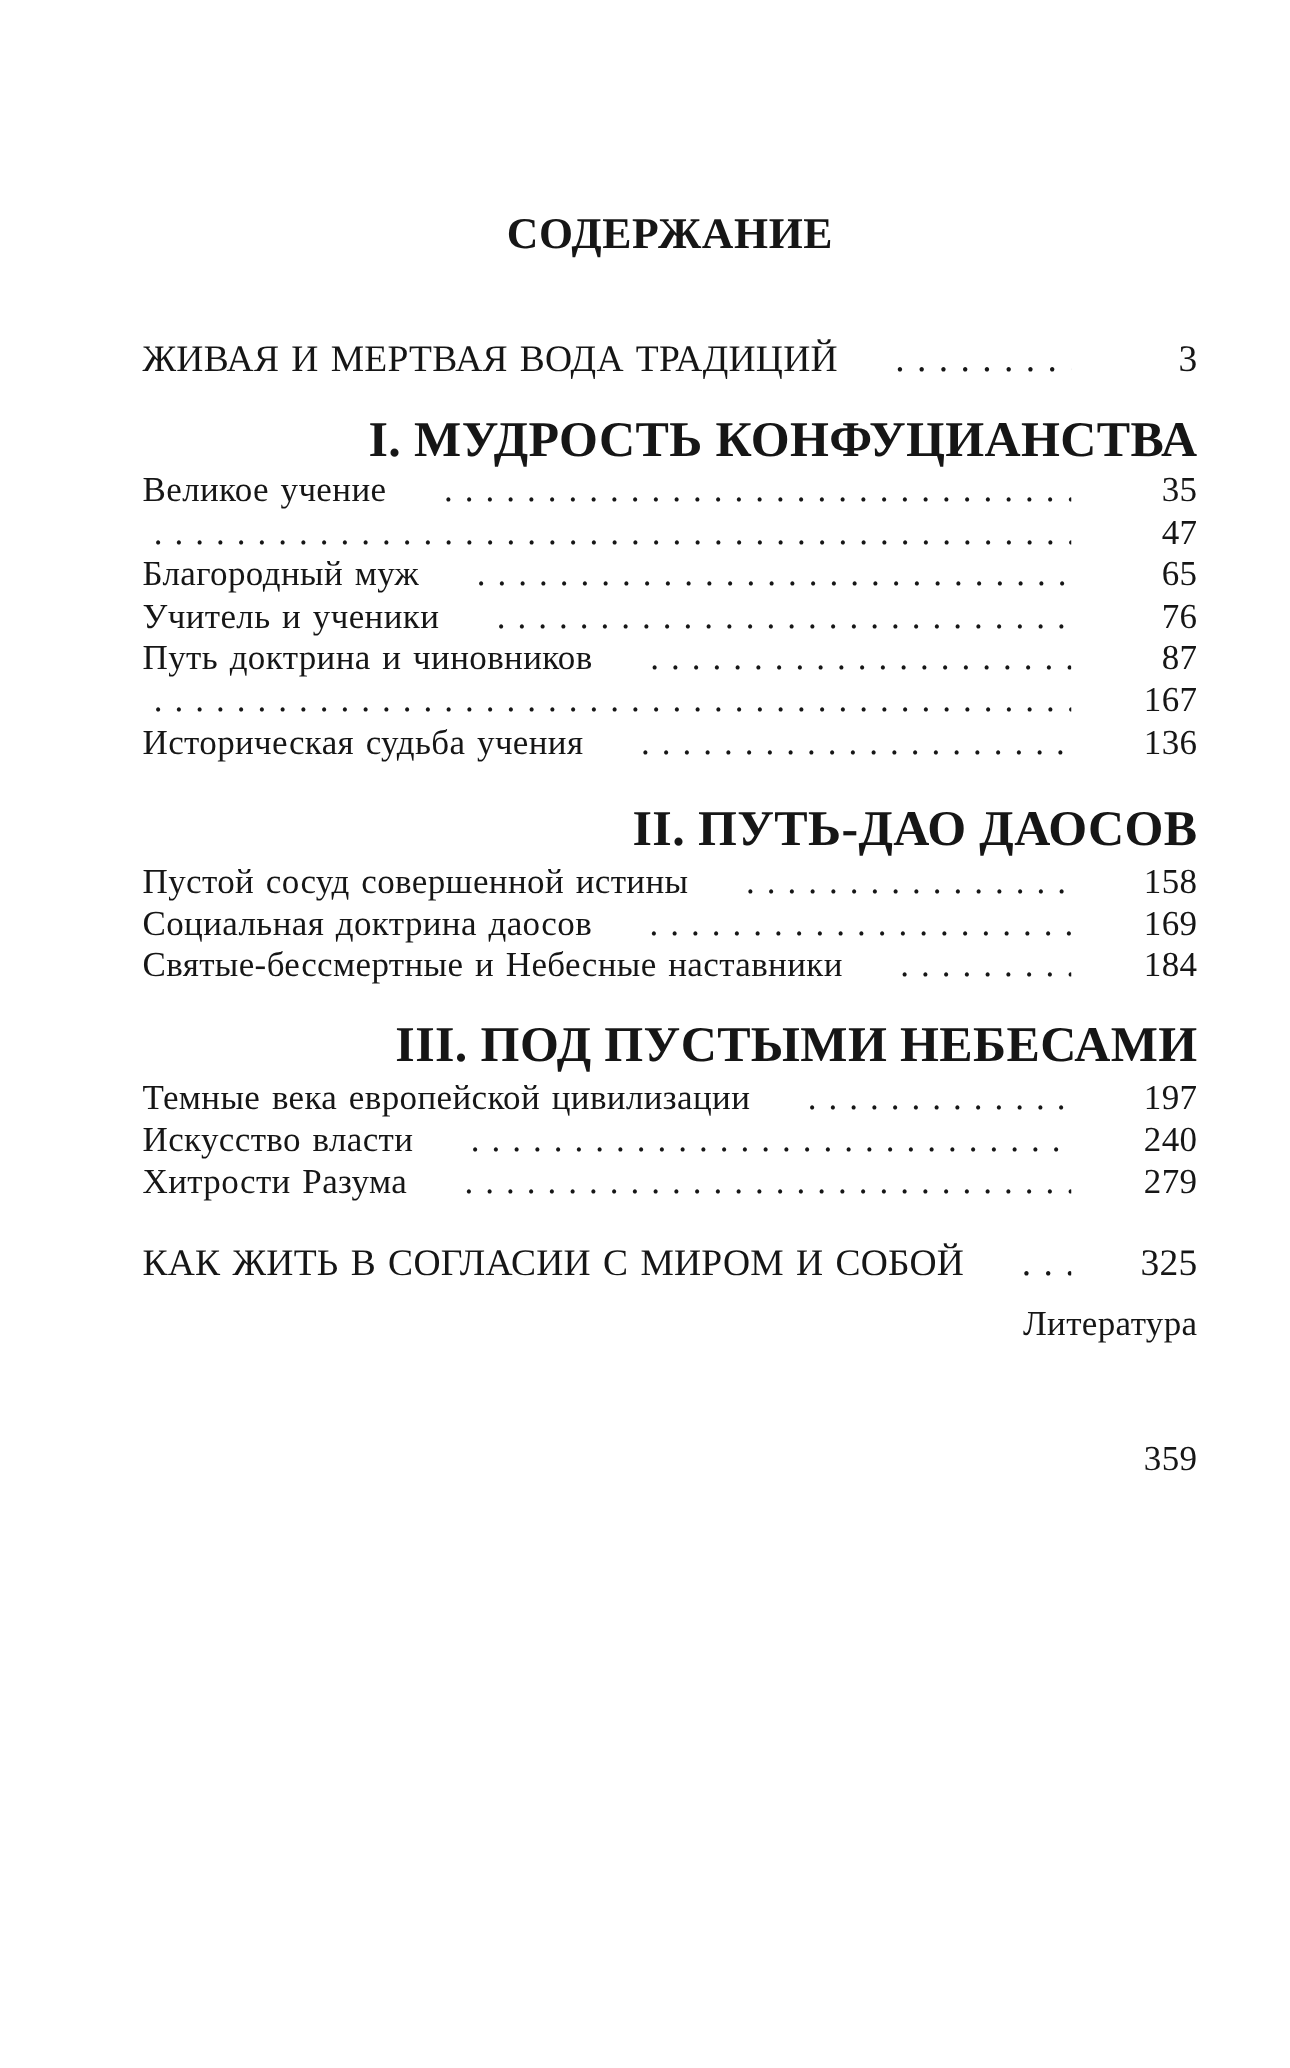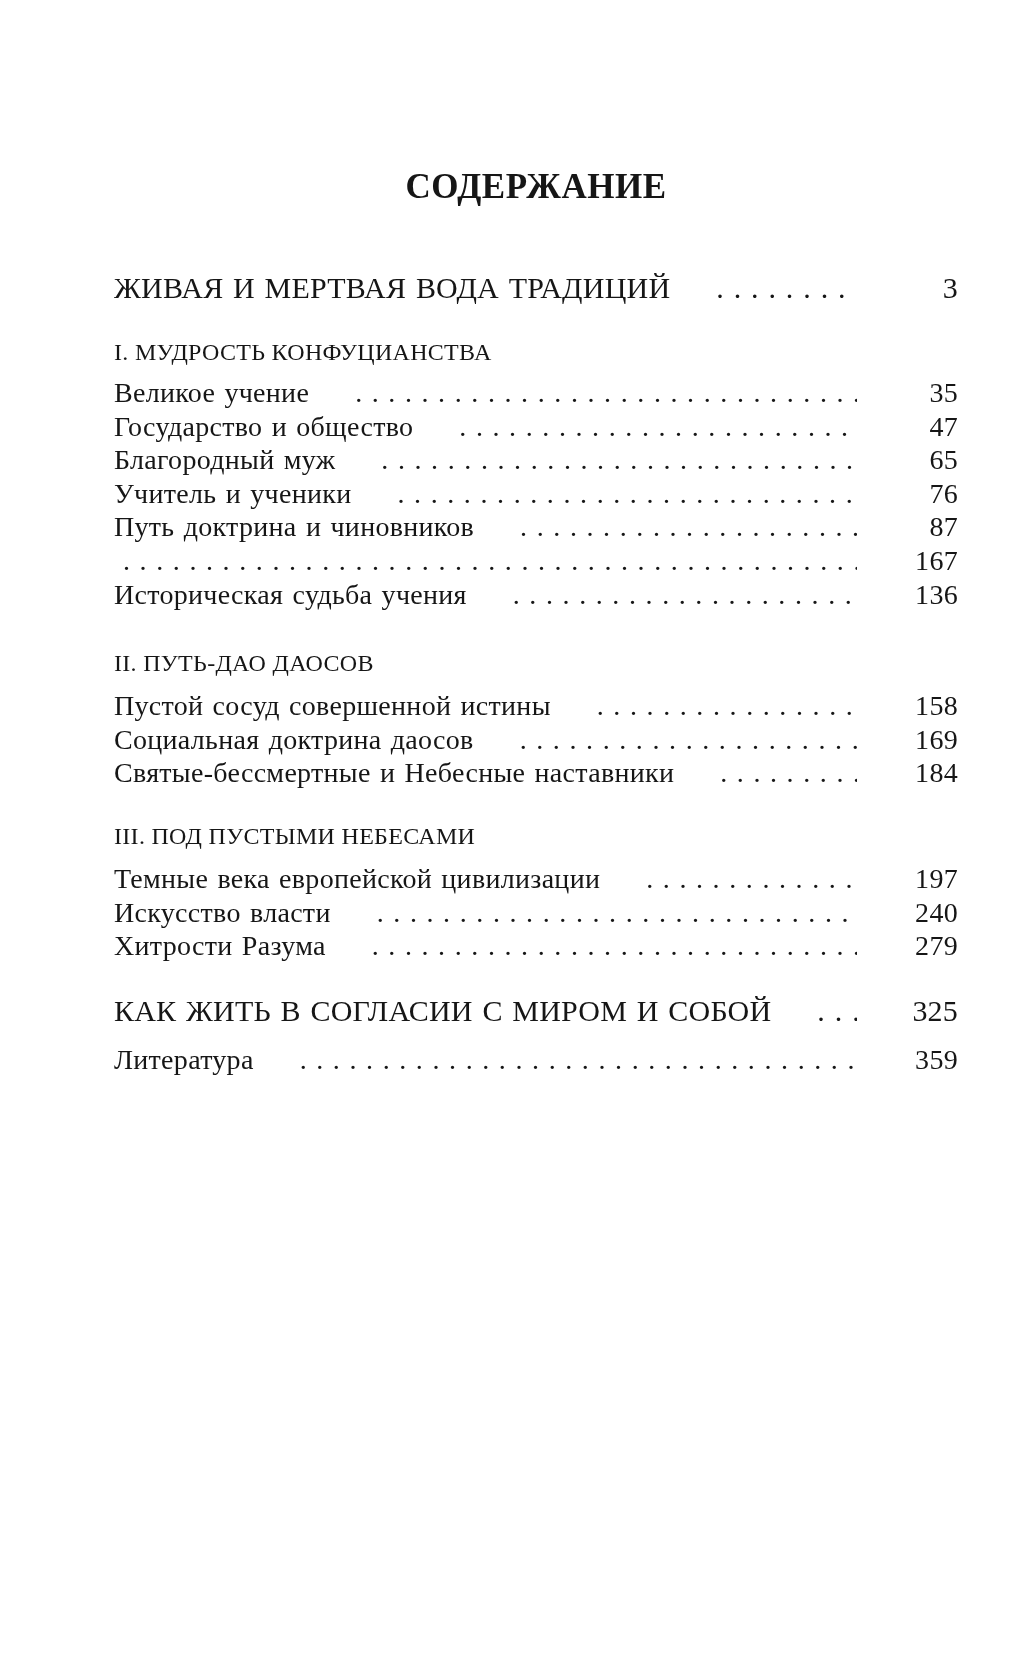--- a/index.html
+++ b/index.html
@@ -21,24 +21,24 @@
   }
   h1.title {
     margin: 0;
     font-size: 35px;
     font-weight: bold;
     line-height: 42px;
     text-align: center;
     letter-spacing: 0.5px;
   }
   h2.section-heading {
-    font-size: 24px;
-    font-weight: normal;
+    font-size: 40px;
+    font-weight: bold;
     line-height: 36px;
-    text-align: left;
+    text-align: right;
     letter-spacing: 0.3px;
   }
   h2.s1 { margin: 28px 0 6px; }
   h2.s2 { margin: 34px 0 8px; }
   h2.s3 { margin: 28px 0 8px; }
 
   .row {
     display: flex;
     align-items: flex-end;
     font-size: 28px;
@@ -47,21 +47,21 @@
     word-spacing: 2px;
     gap: 37px;
   }
   .row.major {
     font-size: 30px;
     line-height: 36px;
     letter-spacing: 0.2px;
   }
   .row.front { margin-top: 62px; }
   .row.back  { margin-top: 30px; }
-  .row.lit   { margin-top: 14px; line-height: 34px; }
+  .row.lit   { margin-top: 14px; line-height: 34px; flex-direction: column; }
 
   .lbl { white-space: nowrap; flex: none; }
 
   .dots {
     flex: 1 1 0;
     min-width: 0;
     overflow: hidden;
     white-space: nowrap;
     margin: 0 12px 0 9px;
   }
@@ -91,21 +91,20 @@
 
   <section>
     <h2 class="section-heading s1">I. МУДРОСТЬ КОНФУЦИАНСТВА</h2>
     <div class="group">
       <div class="row">
         <span class="lbl">Великое учение</span>
         <span class="dots"></span>
         <span class="num">35</span>
       </div>
       <div class="row">
-        <span class="lbl">Государство и общество</span>
         <span class="dots"></span>
         <span class="num">47</span>
       </div>
       <div class="row">
         <span class="lbl">Благородный муж</span>
         <span class="dots"></span>
         <span class="num">65</span>
       </div>
       <div class="row">
         <span class="lbl">Учитель и ученики</span>

